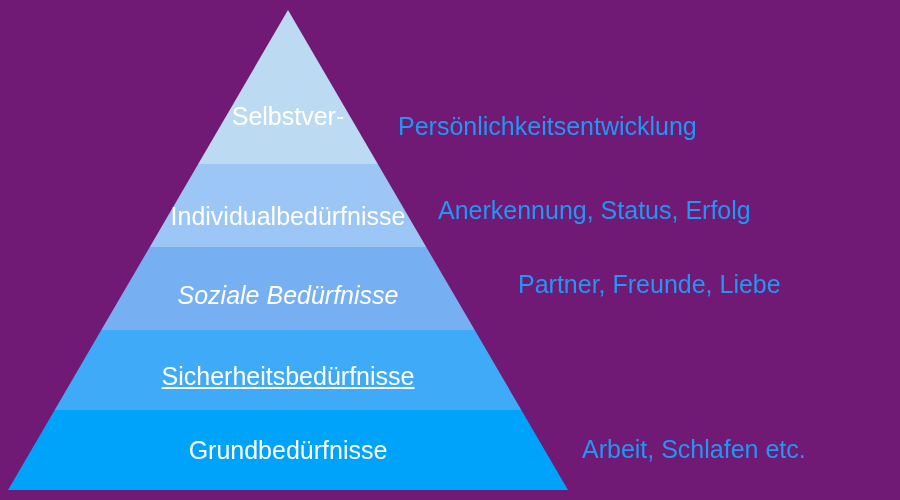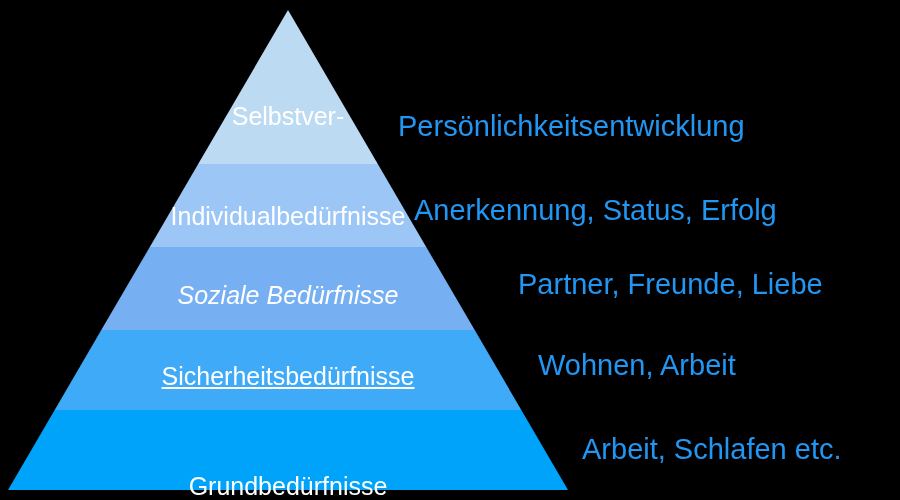--- a/index.html
+++ b/index.html
@@ -20,45 +20,44 @@
     left: 88px; width: 400px;
     text-align: center;
     color: var(--band-text, #ffffff);
     font-size: 25px;
     line-height: 30px;
     white-space: nowrap;
   }
   .side-label {
     position: absolute;
     color: var(--accent, #2196F3);
-    font-size: 29px;
+    font-size: 25px;
     line-height: 30px;
     white-space: nowrap;
   }
 </style>
 </head>
 <body>
 
-<div class="canvas" style="--accent: #2196F3; --band-text: #FFFFFF; background: #000000;">
+<div class="canvas" style="--accent: #2196F3; --band-text: #FFFFFF; background: #701a75;">
 
   <svg class="pyramid-svg" width="900" height="500" viewBox="0 0 900 500">
     <polygon points="288,10 377.8,164 198.2,164" fill="#BDDAF3"></polygon>
     <polygon points="198.2,164 377.8,164 426.2,247 149.8,247" fill="#9CC6F5"></polygon>
     <polygon points="149.8,247 426.2,247 474.7,330 101.3,330" fill="#77AFF3"></polygon>
     <polygon points="101.3,330 474.7,330 521.3,410 54.7,410" fill="#3FAAF8"></polygon>
     <polygon points="54.7,410 521.3,410 568,490 8,490" fill="#00A3FA"></polygon>
   </svg>
 
   <div class="band-label" style="top:101px;">
     <span>Selbstver-</span><br>
   </div>
   <div class="band-label" style="top:201px;">Individualbedürfnisse</div>
   <div class="band-label" style="top:280px;font-style:italic;">Soziale Bedürfnisse</div>
   <div class="band-label" style="top:361px;text-decoration:underline;">Sicherheitsbedürfnisse</div>
-  <div class="band-label" style="top:435px;margin-top:36px;">Grundbedürfnisse</div>
+  <div class="band-label" style="top:435px;">Grundbedürfnisse</div>
 
   <div class="side-label" style="left:398px; top:111px;">Persönlichkeitsentwicklung</div>
-  <div class="side-label" style="left:414px; top:195px;text-align:right;">Anerkennung, Status, Erfolg</div>
+  <div class="side-label" style="left:438px; top:195px;text-align:right;">Anerkennung, Status, Erfolg</div>
   <div class="side-label" style="left:518px; top:269px;">Partner, Freunde, Liebe</div>
-  <div class="side-label" style="left:538px; top:350px;">Wohnen, Arbeit</div>
   <div class="side-label" style="left:582px; top:434px;">Arbeit, Schlafen etc.</div>
 
 </div>
 
 </body></html>

